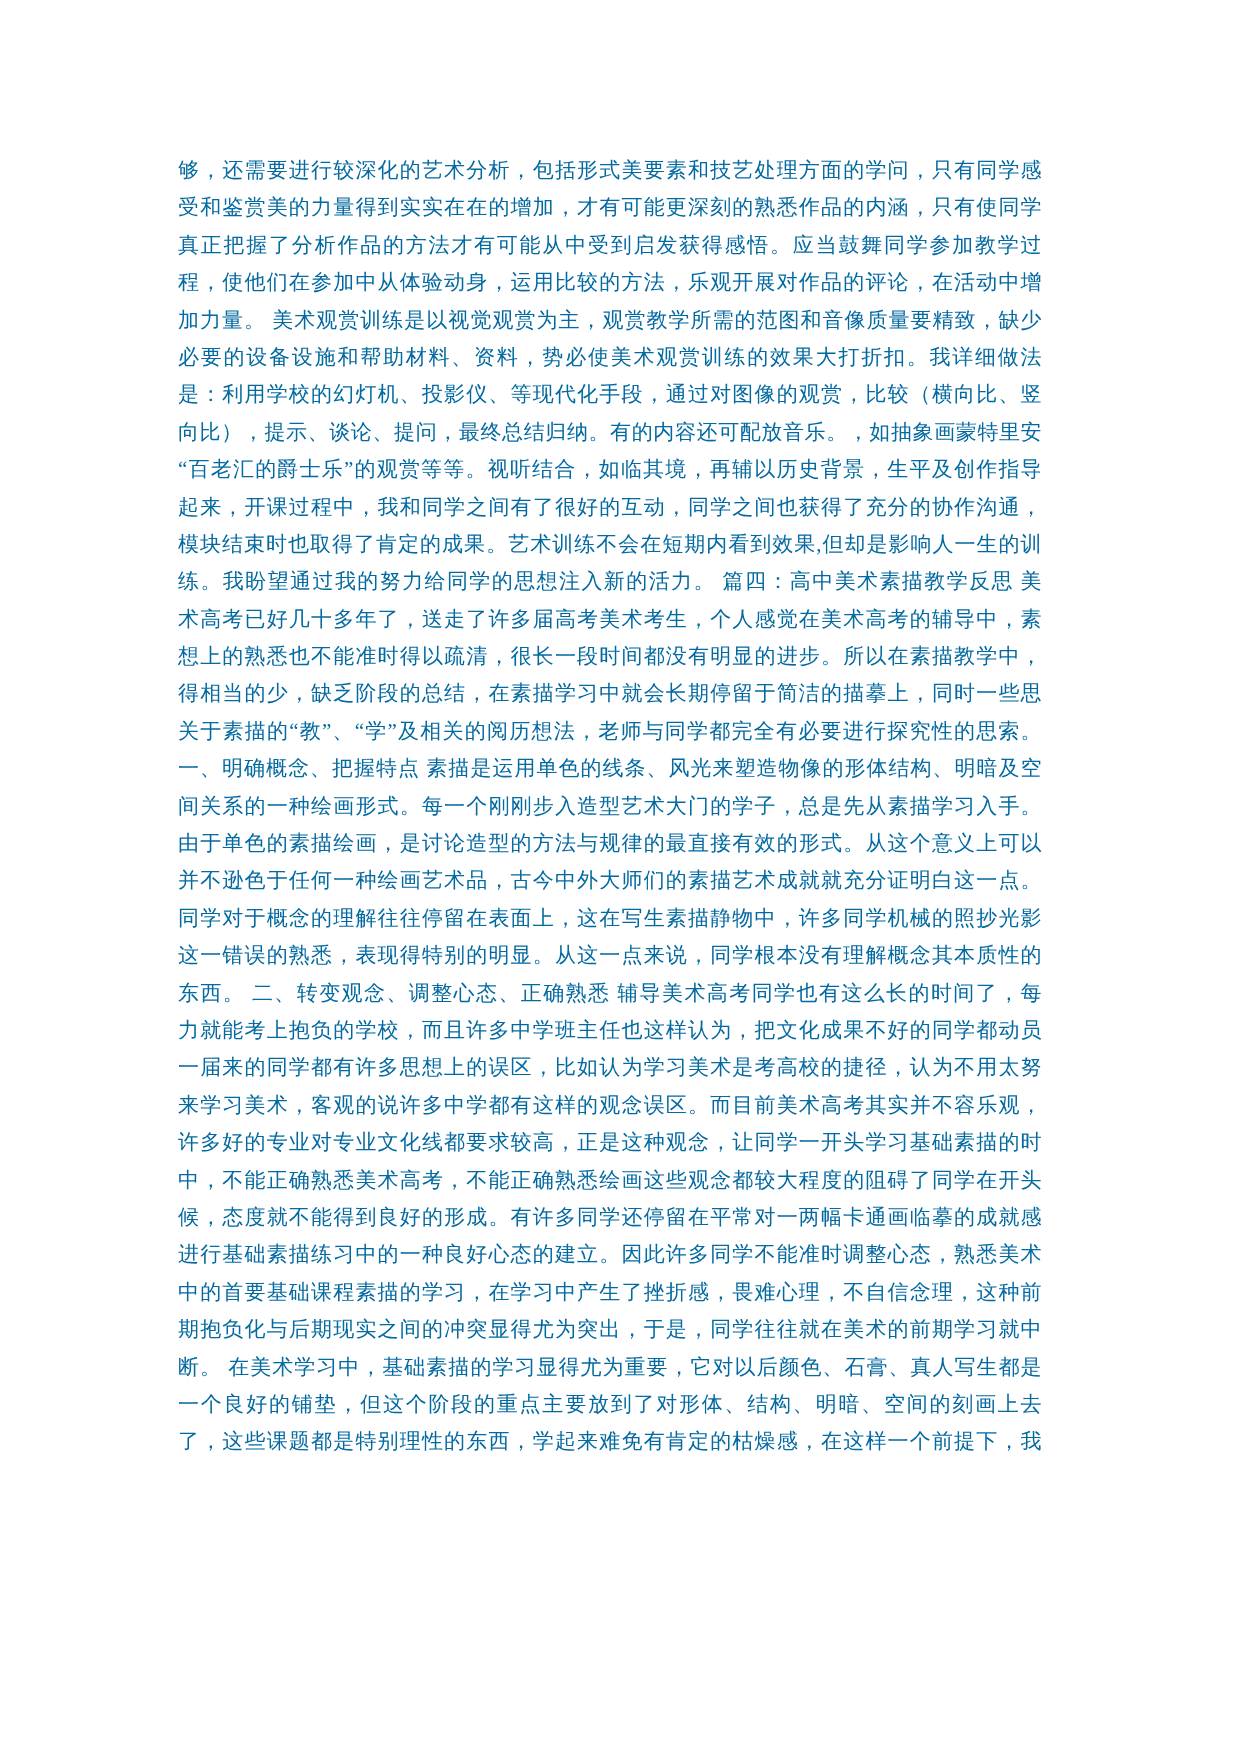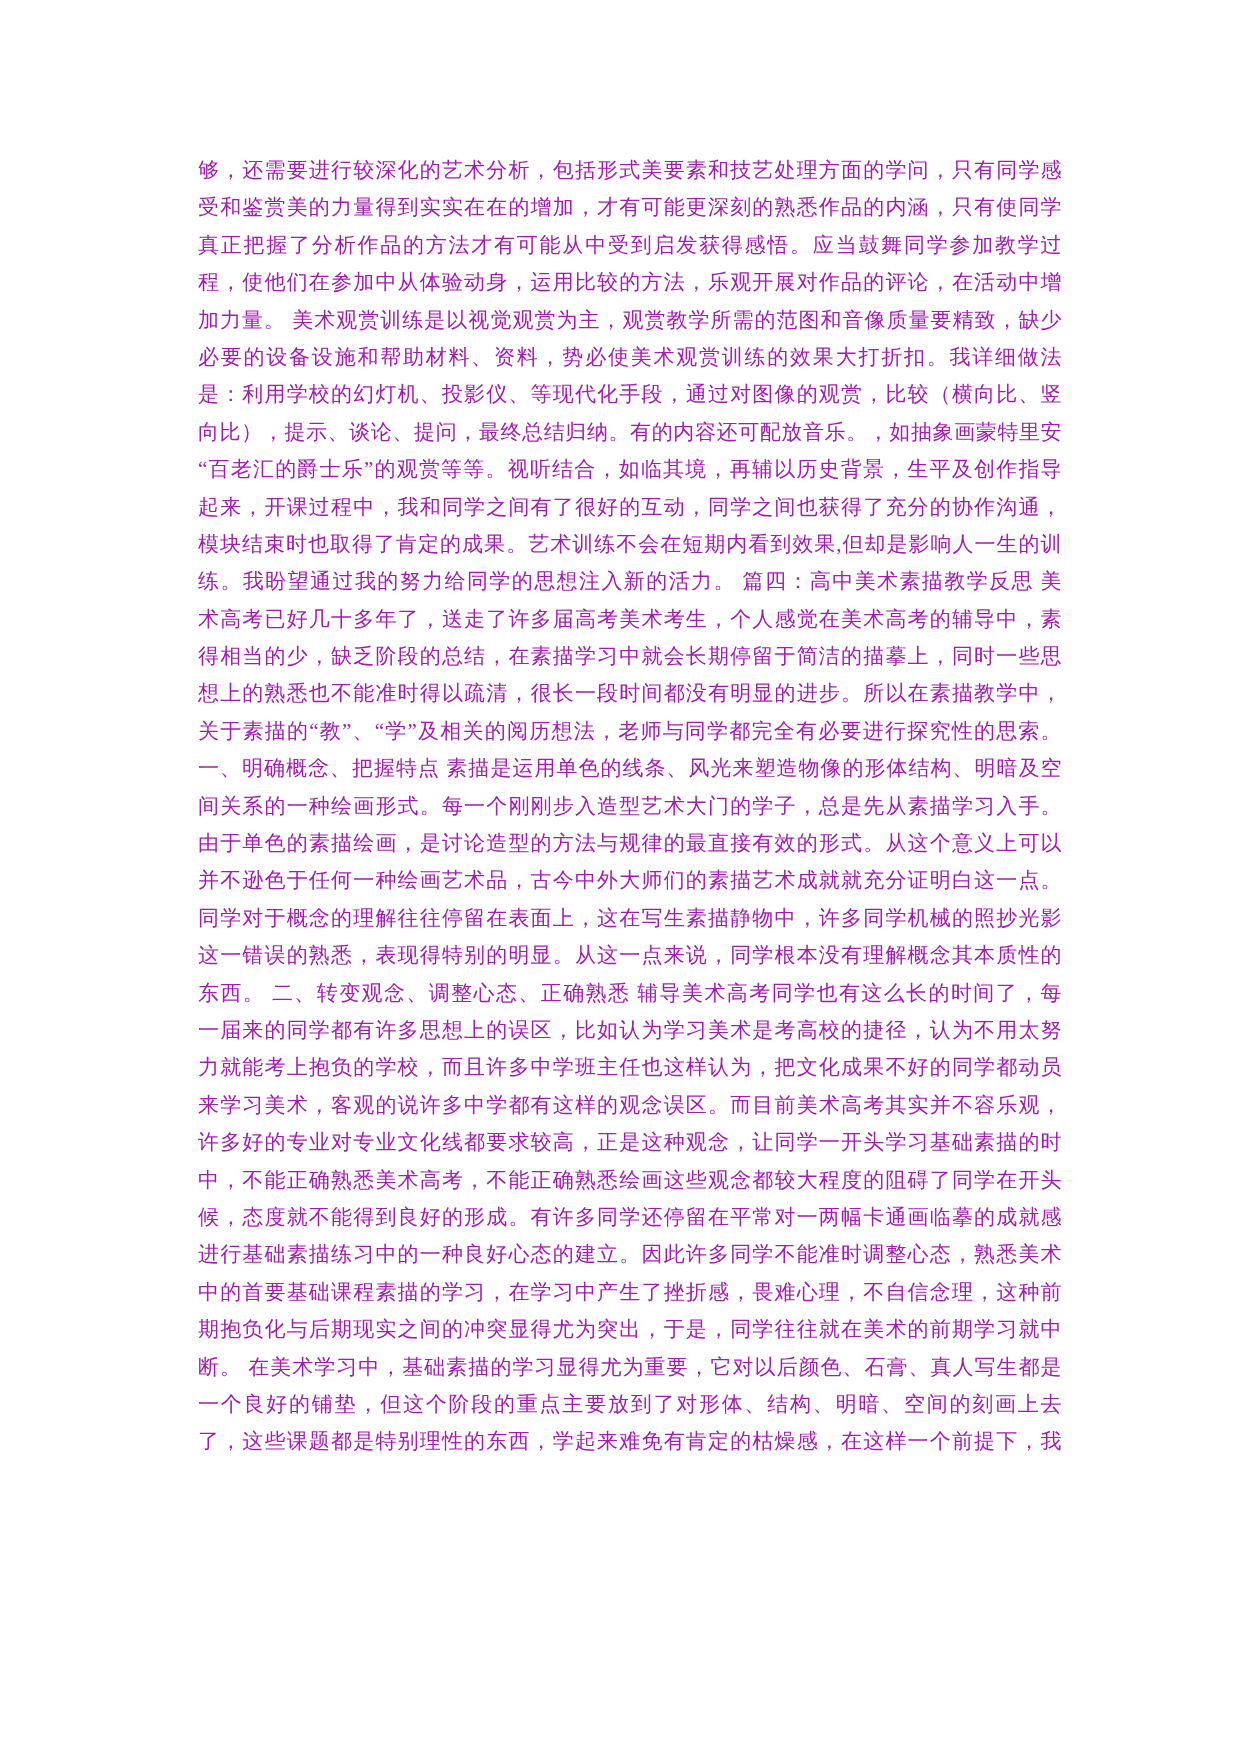--- a/index.html
+++ b/index.html
@@ -33,46 +33,46 @@
     text-align: justify;
     text-align-last: justify;
     white-space: normal;
     letter-spacing: 0.4px;
   }
 </style>
 </head>
 <body style="background: rgb(255, 255, 255);">
 
 <div class="page">
-  <div class="text-block" style="color: #a21caf; margin-left: 20px;">
+  <div class="text-block" style="color: #0369a1;">
       <div class="line">够，还需要进行较深化的艺术分析，包括形式美要素和技艺处理方面的学问，只有同学感</div>
       <div class="line">受和鉴赏美的力量得到实实在在的增加，才有可能更深刻的熟悉作品的内涵，只有使同学</div>
       <div class="line">真正把握了分析作品的方法才有可能从中受到启发获得感悟。应当鼓舞同学参加教学过</div>
       <div class="line">程，使他们在参加中从体验动身，运用比较的方法，乐观开展对作品的评论，在活动中增</div>
       <div class="line">加力量。 美术观赏训练是以视觉观赏为主，观赏教学所需的范图和音像质量要精致，缺少</div>
       <div class="line">必要的设备设施和帮助材料、资料，势必使美术观赏训练的效果大打折扣。我详细做法</div>
       <div class="line">是：利用学校的幻灯机、投影仪、等现代化手段，通过对图像的观赏，比较（横向比、竖</div>
       <div class="line">向比），提示、谈论、提问，最终总结归纳。有的内容还可配放音乐。，如抽象画蒙特里安</div>
       <div class="line">“百老汇的爵士乐”的观赏等等。视听结合，如临其境，再辅以历史背景，生平及创作指导</div>
       <div class="line">起来，开课过程中，我和同学之间有了很好的互动，同学之间也获得了充分的协作沟通，</div>
       <div class="line">模块结束时也取得了肯定的成果。艺术训练不会在短期内看到效果,但却是影响人一生的训</div>
       <div class="line">练。我盼望通过我的努力给同学的思想注入新的活力。 篇四：高中美术素描教学反思 美</div>
       <div class="line">术高考已好几十多年了，送走了许多届高考美术考生，个人感觉在美术高考的辅导中，素</div>
+      <div class="line">想上的熟悉也不能准时得以疏清，很长一段时间都没有明显的进步。所以在素描教学中，</div>
       <div class="line">得相当的少，缺乏阶段的总结，在素描学习中就会长期停留于简洁的描摹上，同时一些思</div>
-      <div class="line">想上的熟悉也不能准时得以疏清，很长一段时间都没有明显的进步。所以在素描教学中，</div>
       <div class="line">关于素描的“教”、“学”及相关的阅历想法，老师与同学都完全有必要进行探究性的思索。</div>
       <div class="line">一、明确概念、把握特点 素描是运用单色的线条、风光来塑造物像的形体结构、明暗及空</div>
       <div class="line">间关系的一种绘画形式。每一个刚刚步入造型艺术大门的学子，总是先从素描学习入手。</div>
       <div class="line">由于单色的素描绘画，是讨论造型的方法与规律的最直接有效的形式。从这个意义上可以</div>
       <div class="line">并不逊色于任何一种绘画艺术品，古今中外大师们的素描艺术成就就充分证明白这一点。</div>
       <div class="line">同学对于概念的理解往往停留在表面上，这在写生素描静物中，许多同学机械的照抄光影</div>
       <div class="line">这一错误的熟悉，表现得特别的明显。从这一点来说，同学根本没有理解概念其本质性的</div>
       <div class="line">东西。 二、转变观念、调整心态、正确熟悉 辅导美术高考同学也有这么长的时间了，每</div>
+      <div class="line">力就能考上抱负的学校，而且许多中学班主任也这样认为，把文化成果不好的同学都动员</div>
       <div class="line">一届来的同学都有许多思想上的误区，比如认为学习美术是考高校的捷径，认为不用太努</div>
-      <div class="line">力就能考上抱负的学校，而且许多中学班主任也这样认为，把文化成果不好的同学都动员</div>
       <div class="line">来学习美术，客观的说许多中学都有这样的观念误区。而目前美术高考其实并不容乐观，</div>
       <div class="line">许多好的专业对专业文化线都要求较高，正是这种观念，让同学一开头学习基础素描的时</div>
       <div class="line">中，不能正确熟悉美术高考，不能正确熟悉绘画这些观念都较大程度的阻碍了同学在开头</div>
       <div class="line">候，态度就不能得到良好的形成。有许多同学还停留在平常对一两幅卡通画临摹的成就感</div>
       <div class="line">进行基础素描练习中的一种良好心态的建立。因此许多同学不能准时调整心态，熟悉美术</div>
       <div class="line">中的首要基础课程素描的学习，在学习中产生了挫折感，畏难心理，不自信念理，这种前</div>
       <div class="line">期抱负化与后期现实之间的冲突显得尤为突出，于是，同学往往就在美术的前期学习就中</div>
       <div class="line">断。 在美术学习中，基础素描的学习显得尤为重要，它对以后颜色、石膏、真人写生都是</div>
       <div class="line">一个良好的铺垫，但这个阶段的重点主要放到了对形体、结构、明暗、空间的刻画上去</div>
       <div class="line">了，这些课题都是特别理性的东西，学起来难免有肯定的枯燥感，在这样一个前提下，我</div>

